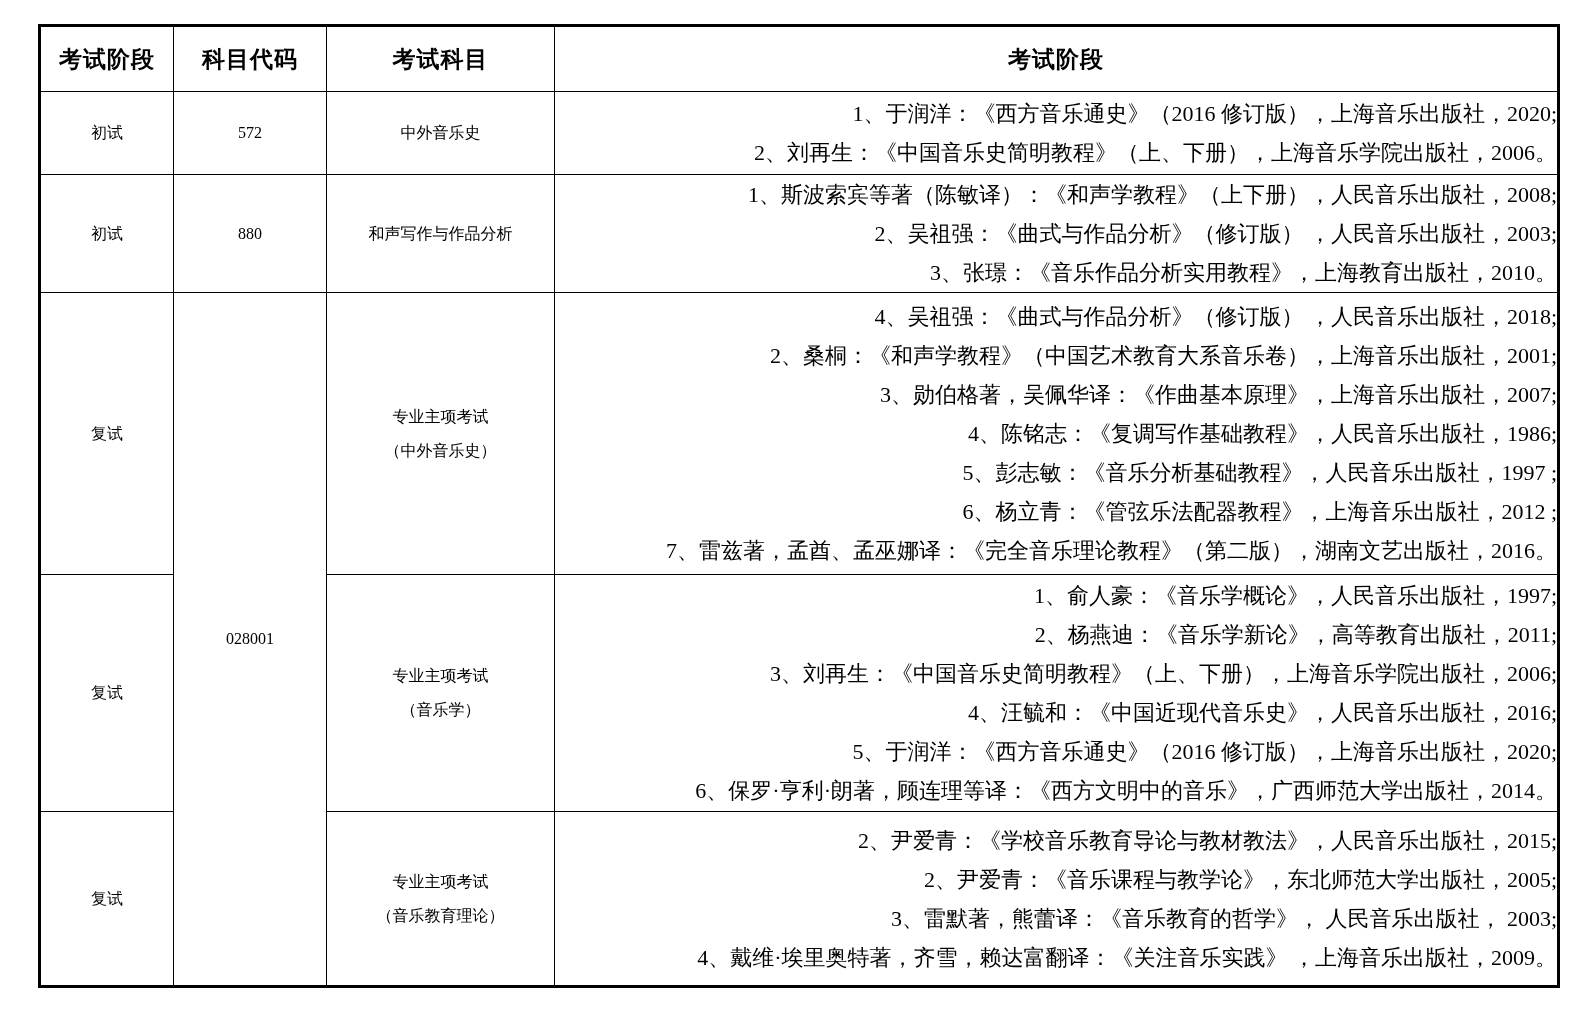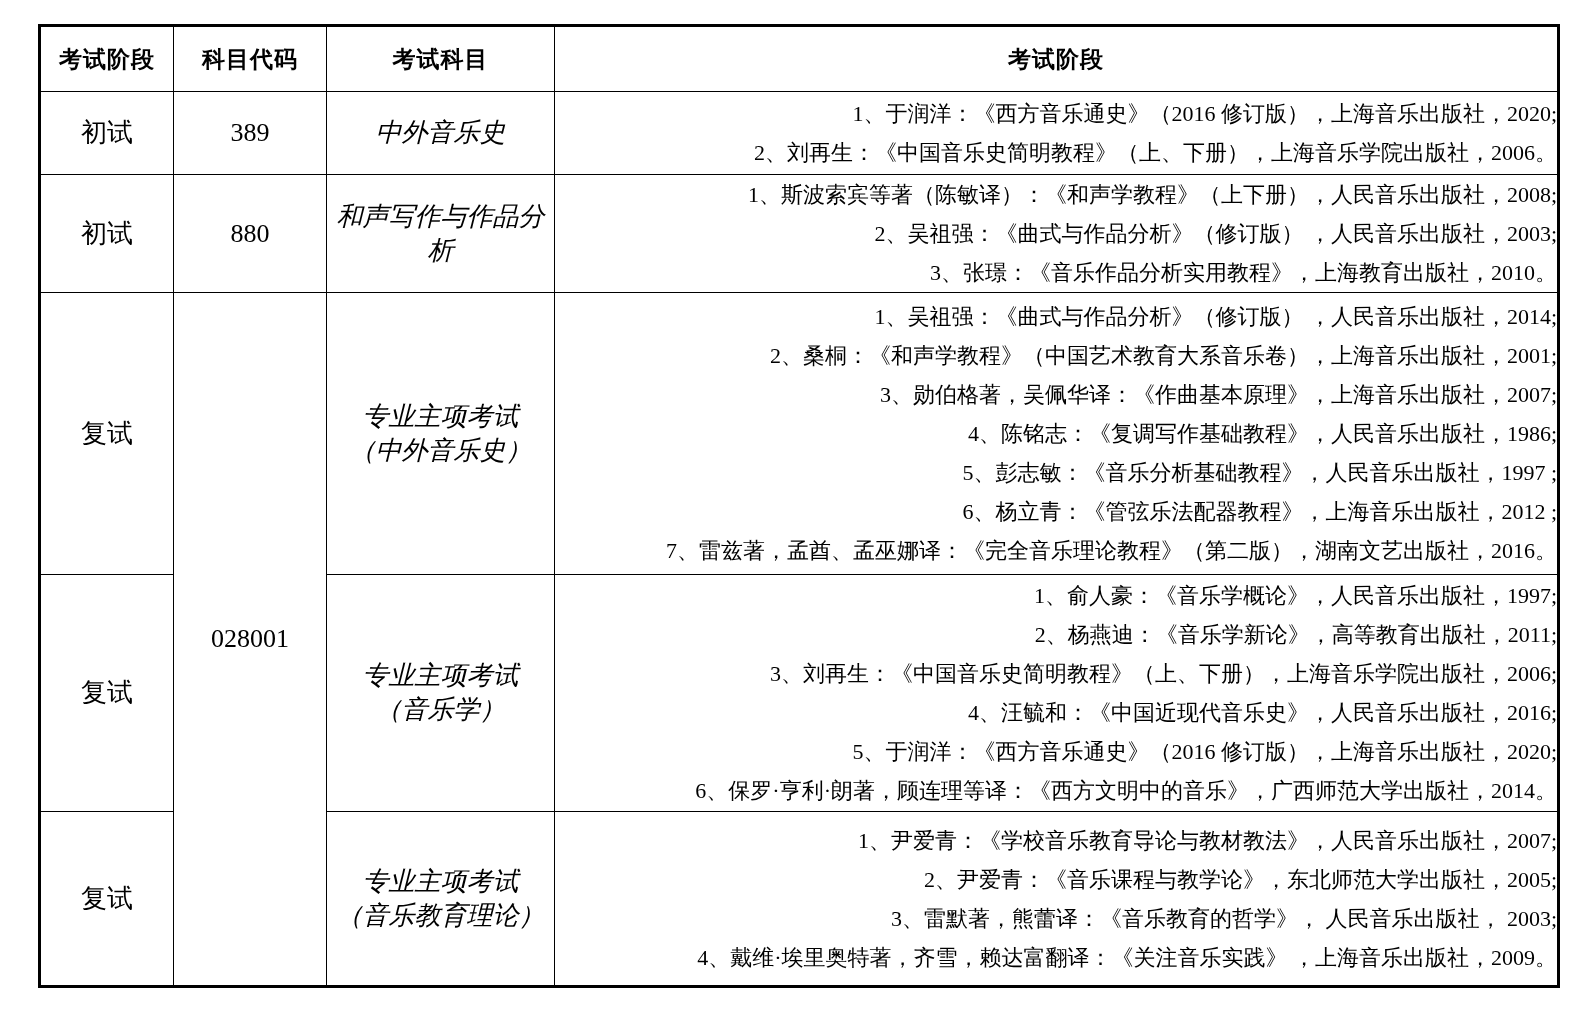--- a/index.html
+++ b/index.html
@@ -48,38 +48,37 @@
   th.header-cell {
     font-size: 23px;
     font-weight: bold;
     text-align: center;
     vertical-align: middle;
     letter-spacing: 1px;
   }
   td.stage-cell,
   td.code-cell,
   td.subject-cell {
-    font-size: 26px;
+    font-size: 16px;
     text-align: center;
     vertical-align: middle;
     line-height: 34px;
   }
   td.books-cell {
     font-size: 22px;
     text-align: right;
     vertical-align: middle;
     padding: 2px 8px 2px 9px;
   }
   .book-line {
     line-height: 39px;
     white-space: nowrap;
   }
   .subject-line {
     display: block;
-    font-style: italic;
   }
 </style>
 </head>
 <body>
 
 <div class="page">
   <table class="doc-table">
     <colgroup>
       <col class="c-stage">
       <col class="c-code">
@@ -91,21 +90,21 @@
         <th class="header-cell">考试阶段</th>
         <th class="header-cell">科目代码</th>
         <th class="header-cell">考试科目</th>
         <th class="header-cell">考试阶段</th>
       </tr>
     </thead>
     <tbody id="table-body">
 
     <tr class="row-0">
           <td class="stage-cell">初试</td>
-          <td class="code-cell">389</td>
+          <td class="code-cell">572</td>
           <td class="subject-cell">
             <span class="subject-line">中外音乐史</span>
           </td>
           <td class="books-cell">
             <div class="book-line">1、于润洋：《西方音乐通史》（2016 修订版），上海音乐出版社，2020;</div>
             <div class="book-line">2、刘再生：《中国音乐史简明教程》（上、下册），上海音乐学院出版社，2006。</div>
           </td>
         </tr>
         <tr class="row-1">
           <td class="stage-cell">初试</td>
@@ -120,21 +119,21 @@
           </td>
         </tr>
         <tr class="row-2">
           <td class="stage-cell">复试</td>
           <td class="code-cell" rowspan="3">028001</td>
           <td class="subject-cell">
             <span class="subject-line">专业主项考试</span>
             <span class="subject-line">（中外音乐史）</span>
           </td>
           <td class="books-cell">
-            <div class="book-line">1、吴祖强：《曲式与作品分析》（修订版） ，人民音乐出版社，2014;</div>
+            <div class="book-line">4、吴祖强：《曲式与作品分析》（修订版） ，人民音乐出版社，2018;</div>
             <div class="book-line">2、桑桐：《和声学教程》（中国艺术教育大系音乐卷），上海音乐出版社，2001;</div>
             <div class="book-line">3、勋伯格著，吴佩华译：《作曲基本原理》，上海音乐出版社，2007;</div>
             <div class="book-line">4、陈铭志：《复调写作基础教程》，人民音乐出版社，1986;</div>
             <div class="book-line">5、彭志敏：《音乐分析基础教程》，人民音乐出版社，1997 ;</div>
             <div class="book-line">6、杨立青：《管弦乐法配器教程》，上海音乐出版社，2012 ;</div>
             <div class="book-line">7、雷兹著，孟酋、孟巫娜译：《完全音乐理论教程》（第二版），湖南文艺出版社，2016。</div>
           </td>
         </tr>
         <tr class="row-3">
           <td class="stage-cell">复试</td>
@@ -151,21 +150,21 @@
             <div class="book-line">6、保罗·亨利·朗著，顾连理等译：《西方文明中的音乐》，广西师范大学出版社，2014。</div>
           </td>
         </tr>
         <tr class="row-4">
           <td class="stage-cell">复试</td>
           <td class="subject-cell">
             <span class="subject-line">专业主项考试</span>
             <span class="subject-line">（音乐教育理论）</span>
           </td>
           <td class="books-cell">
-            <div class="book-line">1、尹爱青：《学校音乐教育导论与教材教法》，人民音乐出版社，2007;</div>
+            <div class="book-line">2、尹爱青：《学校音乐教育导论与教材教法》，人民音乐出版社，2015;</div>
             <div class="book-line">2、尹爱青：《音乐课程与教学论》，东北师范大学出版社，2005;</div>
             <div class="book-line">3、雷默著，熊蕾译：《音乐教育的哲学》， 人民音乐出版社， 2003;</div>
             <div class="book-line">4、戴维·埃里奥特著，齐雪，赖达富翻译：《关注音乐实践》 ，上海音乐出版社，2009。</div>
           </td>
         </tr>
       </tbody>
   </table>
 </div>
 
 </body></html>

